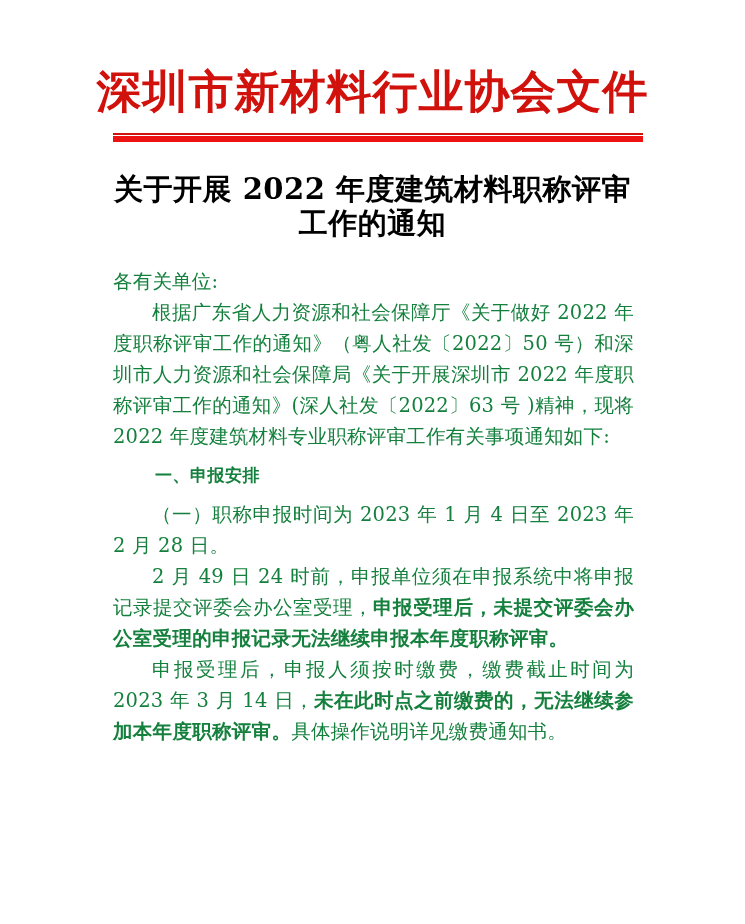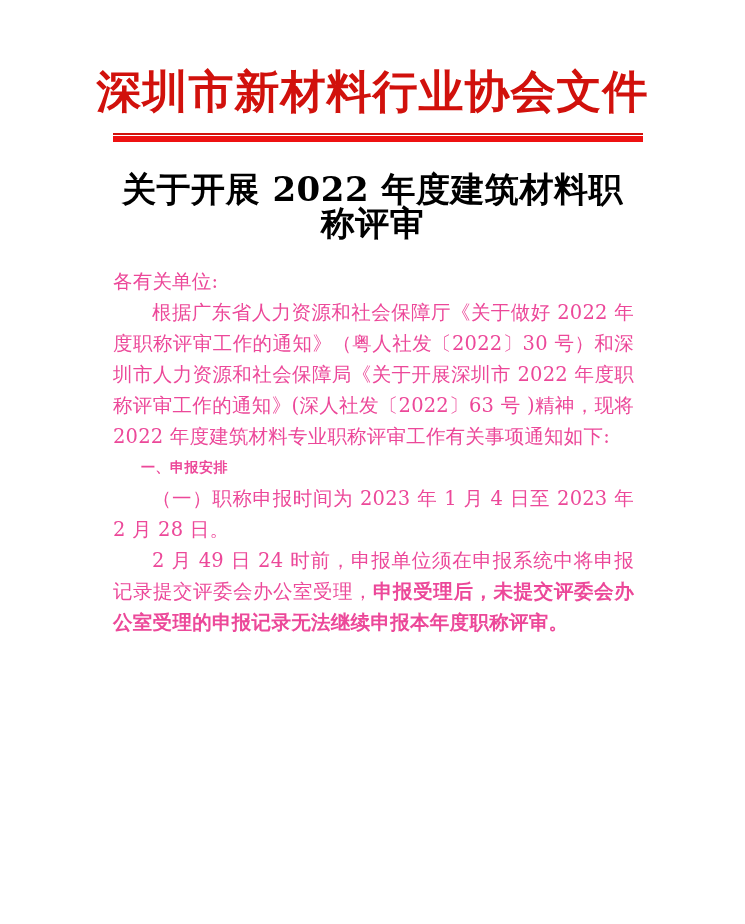--- a/index.html
+++ b/index.html
@@ -59,57 +59,57 @@
   }
 
   
   .doc-title {
     position: absolute;
     left: 113px;
     top: 172px;
     width: 519px;
     text-align: center;
     font-family: "DejaVu Serif", "Liberation Serif", serif;
-    font-size: 34px;
+    font-size: 29px;
     font-weight: bold;
     color: #000000;
     line-height: 34px;
     letter-spacing: 0.5px;
   }
   .doc-title .tline {
     display: block;
   }
 
   
   .body-area {
     position: absolute;
     left: 113px;
     top: 266px;
     width: 521px;
-    color: #ec4899;
+    color: #15803d;
     font-family: "DejaVu Serif", "Liberation Serif", serif;
     font-size: 19.5px;
     line-height: 31px;
     text-align: justify;
     text-justify: inter-character;
   }
   .para {
     margin: 0;
     text-indent: 0;
     letter-spacing: 0.2px;
   }
   .para.indent {
     text-indent: 2em;
   }
   .heading-bold {
-    margin: 0;
+    margin: 8px;
     text-indent: 2em;
     font-family: "DejaVu Sans", "Liberation Sans", sans-serif;
     font-weight: bold;
-    font-size: 14px;
+    font-size: 17px;
     letter-spacing: 0.5px;
   }
   .em {
     font-family: "DejaVu Sans", "Liberation Sans", sans-serif;
     font-weight: bold;
     letter-spacing: 0.3px;
   }
 </style>
 </head>
 <body>
@@ -121,31 +121,33 @@
   </div>
 
   <div class="letterhead-rule-wrap">
     <div class="letterhead-rule-thin"></div>
     <div class="letterhead-rule-gap"></div>
     <div class="letterhead-rule-thick"></div>
   </div>
 
   <div class="doc-title">
     <span class="tline">关于开展 2022 年度建筑材料职称评审</span>
+    <span class="tline">工作的通知</span>
   </div>
 
   <div class="body-area">
 
     <p class="para">各有关单位:</p>
 
-    <p class="para indent">根据广东省人力资源和社会保障厅《关于做好 2022 年度职称评审工作的通知》（粤人社发〔2022〕30 号）和深圳市人力资源和社会保障局《关于开展深圳市 2022 年度职称评审工作的通知》(深人社发〔2022〕63 号 )精神，现将 2022 年度建筑材料专业职称评审工作有关事项通知如下:</p>
+    <p class="para indent">根据广东省人力资源和社会保障厅《关于做好 2022 年度职称评审工作的通知》（粤人社发〔2022〕50 号）和深圳市人力资源和社会保障局《关于开展深圳市 2022 年度职称评审工作的通知》(深人社发〔2022〕63 号 )精神，现将 2022 年度建筑材料专业职称评审工作有关事项通知如下:</p>
 
     <p class="heading-bold">一、申报安排</p>
 
     <p class="para indent">（一）职称申报时间为 2023 年 1 月 4 日至 2023 年 2 月 28 日。</p>
 
     <p class="para indent"><span>2 月 49 日 24 时前，申报单位须在申报系统中将申报记录提交评委会办公室受理，</span><span class="em">申报受理后，未提交评委会办公室受理的申报记录无法继续申报本年度职称评审。</span></p>
 
 
+    <p class="para indent"><span>申报受理后，申报人须按时缴费，缴费截止时间为 2023 年 3 月 14 日，</span><span class="em">未在此时点之前缴费的，无法继续参加本年度职称评审。</span><span>具体操作说明详见缴费通知书。</span></p>
 
   </div>
 
 </div>
 
 </body></html>

